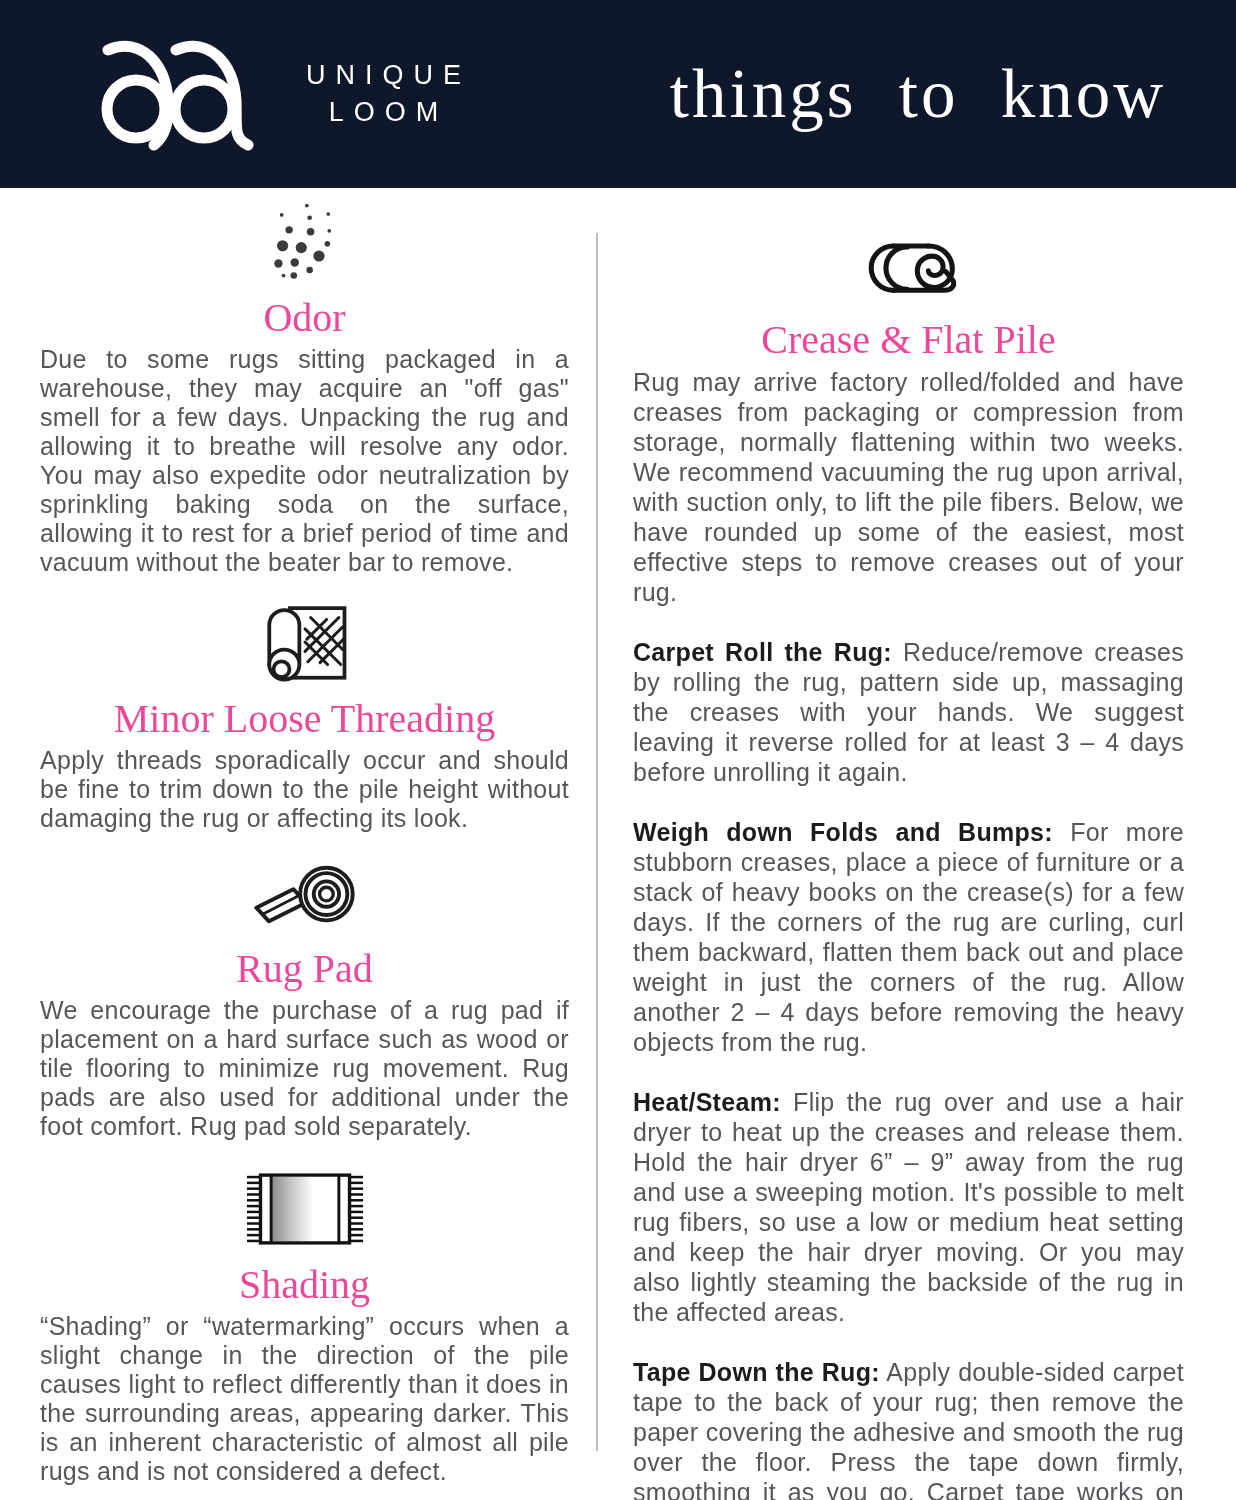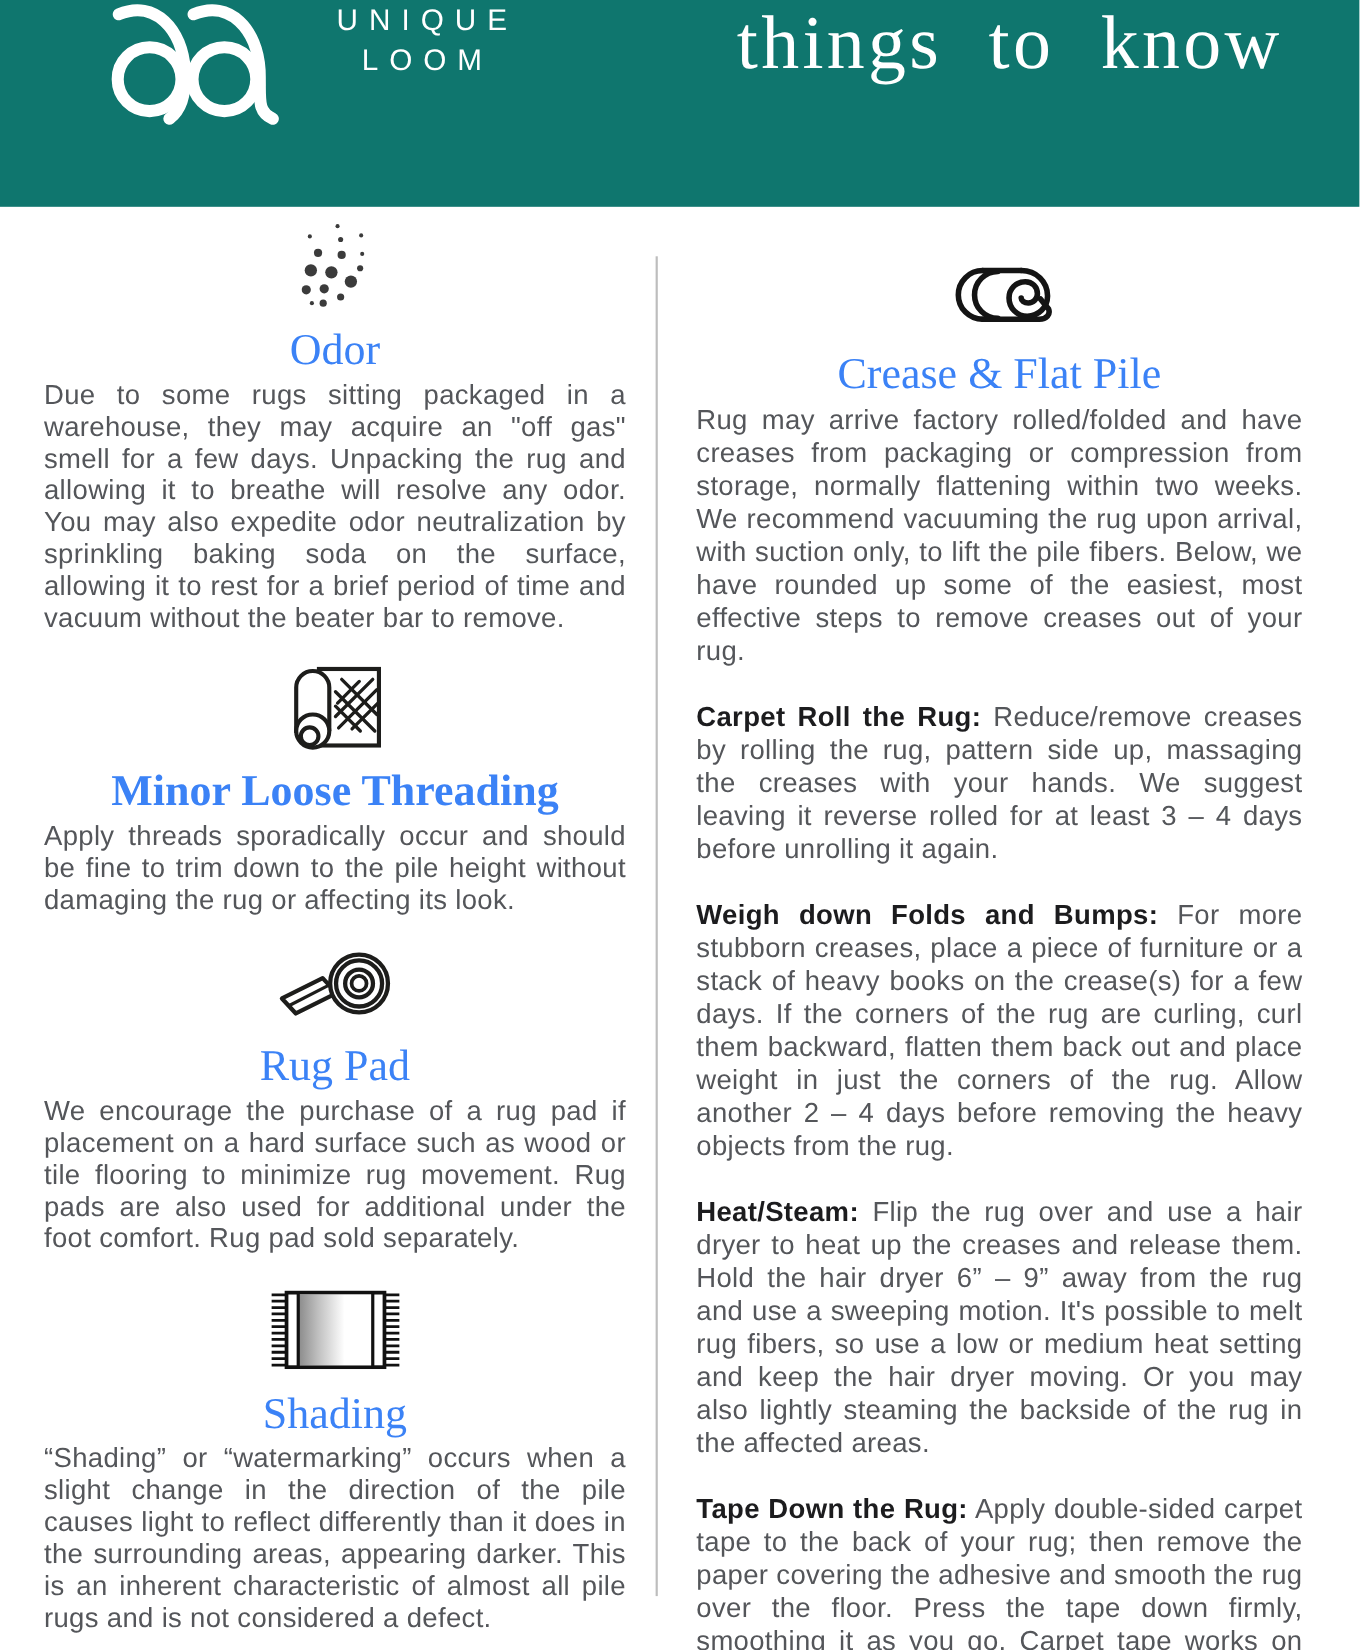--- a/index.html
+++ b/index.html
@@ -2,21 +2,21 @@
 <html><head>
 <meta charset="utf-8">
 <style>
   html,body{margin:0;padding:0;}
   body{
     width:1236px;height:1500px;background:#ffffff;position:relative;overflow:hidden;
     font-family:"Liberation Sans",sans-serif;
   }
   
   .header{
-    height:188px;background:#0f766e;display:flex;align-items:flex-start;
+    height:188px;background:#0f172a;display:flex;align-items:center;
     box-sizing:border-box;padding:0 70px 0 86px;
   }
   .logo-svg{display:block;}
   .brand{
     color:#ffffff;text-align:center;margin-left:20px;
     font-size:27px;line-height:37px;letter-spacing:10px;font-weight:400;
   }
   .brand div{white-space:nowrap;}
   .title{
     font-family:"Liberation Serif","DejaVu Serif",serif;
@@ -29,33 +29,33 @@
     position:absolute;left:596px;top:45px;width:2px;height:1218px;
     background:#bdbdbd;
   }
   .col{box-sizing:border-box;}
   .col-left{width:596px;padding:0 27px 0 40px;}
   .col-right{width:640px;padding:0 52px 0 37px;}
   section{text-align:center;}
   .icon-wrap{display:flex;justify-content:center;align-items:flex-end;}
   h2{
     font-family:"Liberation Serif","DejaVu Serif",serif;
-    color:#3b82f6;font-size:40px;line-height:48px;font-weight:400;margin:0;
+    color:#ec4899;font-size:40px;line-height:48px;font-weight:400;margin:0;
   }
   p.body{
     text-align:justify;color:#54565A;font-size:25px;line-height:29px;
     margin:0;letter-spacing:0.3px;
   }
   .col-right p.body{line-height:30px;}
   p.body b{color:#1c1c1e;font-weight:bold;}
   
   .s-odor .icon-wrap{margin-top:12px;}
   .s-odor h2{margin-top:10px;}
   .s-thread .icon-wrap{margin-top:18px;}
-  .s-thread h2{margin-top:6px;font-weight:bold;}
+  .s-thread h2{margin-top:6px;}
   .s-pad .icon-wrap{margin-top:26px;}
   .s-pad h2{margin-top:12px;text-align:center;}
   .s-shade .icon-wrap{margin-top:30px;}
   .s-shade h2{margin-top:14px;}
   .s-crease .icon-wrap{margin-top:46px;}
   .s-crease h2{margin-top:12px;}
   section p.body{margin-top:3px;}
   p.tip{margin-top:30px;}
 </style>
 </head>

